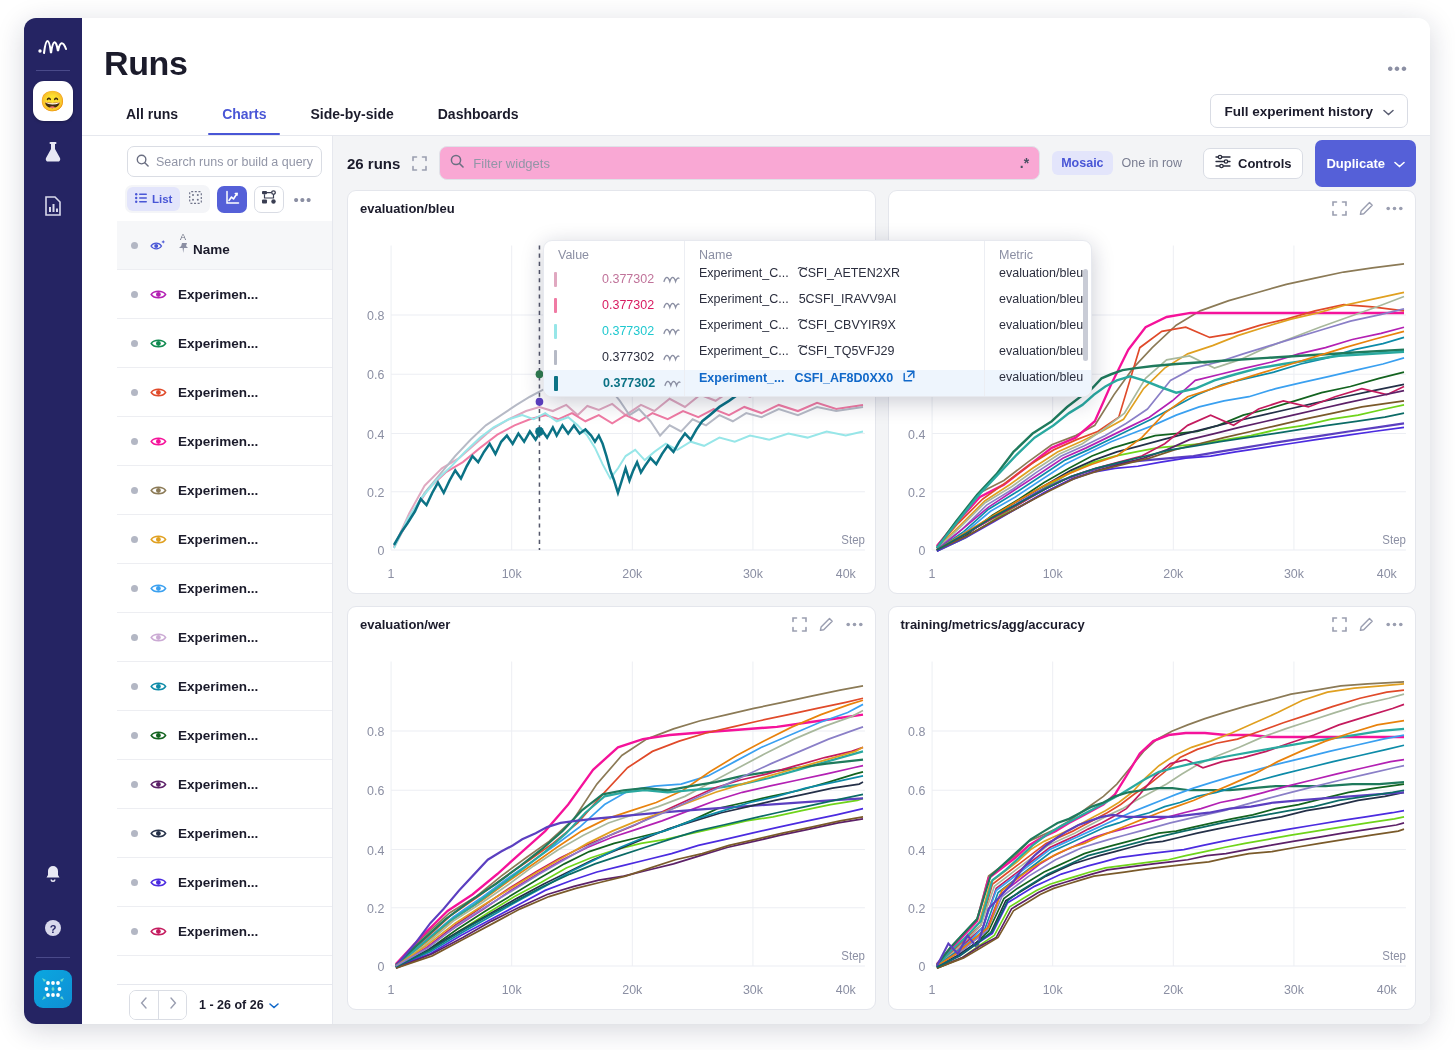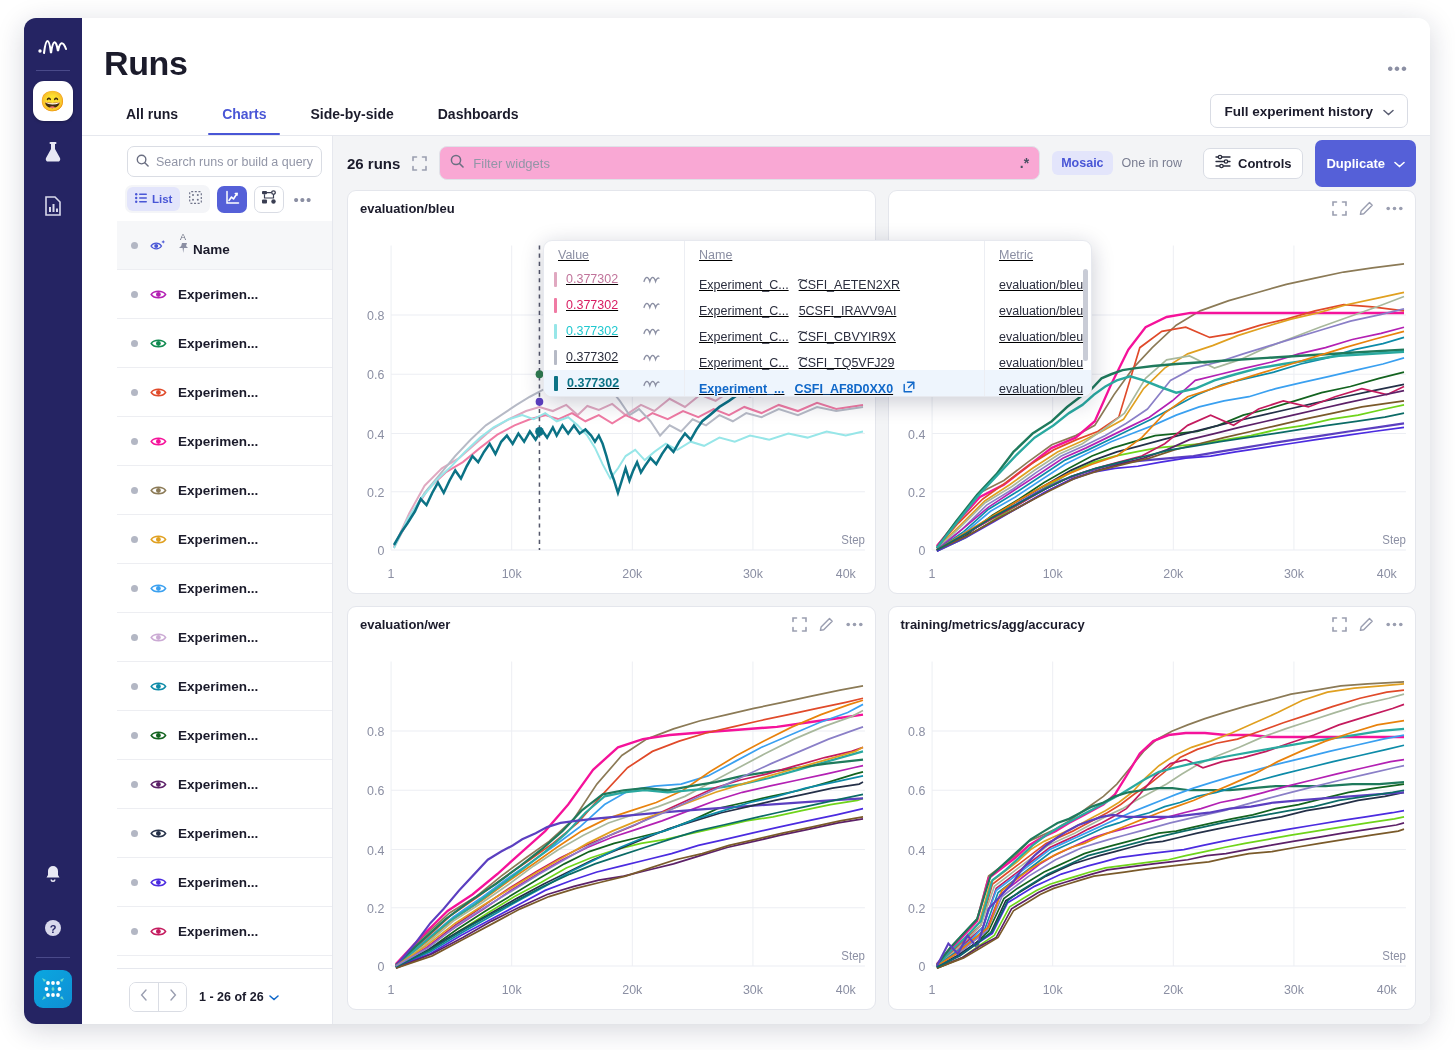--- a/index.html
+++ b/index.html
@@ -119,21 +119,21 @@
     padding: 0 10px 0 14px; border-bottom: 1px solid #edeef2; cursor: pointer;
   }
   .run-row.header { background:#f6f7f9; align-items: center; }
   .run-dot { width: 7px; height: 7px; border-radius: 50%; background:#b3b7c4; flex:none; }
   .run-eye { width: 20px; flex: none; display:flex; align-items:center; justify-content:center; }
   .run-name { font-size: 13.5px; font-weight: 700; color: #1b1b2b; white-space: nowrap; overflow: hidden; }
   .hdr-name-wrap { display:flex; flex-direction: column; line-height: 1.05; }
   .hdr-sort { font-size: 9px; color:#6b6f82; margin-left: 2px; }
   .hdr-name { display:flex; align-items:center; gap: 4px; font-size: 13.5px; font-weight:700; color:#1b1b2b; }
 
-  .pager { height: 56px; flex: none; border-top: 1px solid #e6e8ee; display:flex; align-items:center; padding: 0 12px; gap: 12px; }
+  .pager { height: 40px; flex: none; border-top: 1px solid #e6e8ee; display:flex; align-items:center; padding: 0 12px; gap: 12px; }
   .pg-group { display:flex; border:1px solid #dadde4; border-radius:7px; overflow:hidden; }
   .pg-btn {
     width: 28px; height: 28px; display:flex; align-items:center; justify-content:center;
     background:#fff; color:#9a9eb0; cursor:pointer; font-size: 13px;
   }
   .pg-btn + .pg-btn { border-left: 1px solid #dadde4; }
   .pg-label { font-size: 12.5px; font-weight: 700; color:#1b1b2b; display:flex; align-items:center; gap:5px; cursor:pointer; }
 
   
   .charts-area { flex: 1; background: #f3f4f6; display: flex; flex-direction: column; min-width: 0; }
@@ -183,29 +183,29 @@
   
   .tooltip {
     position: absolute; left: 519px; top: 222px; width: 549px;
     background:#fff; border-radius: 9px; box-shadow: 0 5px 22px rgba(20,25,60,.22);
     border: 1px solid #e7e9ef; z-index: 50; overflow: hidden;
   }
   .tt-head { height: 36px; display:flex; align-items:center; padding: 0 14px; border-bottom:1px solid #eceef3; }
   .tt-step { font-size: 12.5px; font-weight: 700; color:#6b6f82; }
   .tt-step b { color:#2b2e3e; }
   .tt-head-icons { margin-left:auto; display:flex; align-items:center; gap: 14px; color:#6b6f82; }
-  .tt-grid { display: grid; grid-template-columns: 140px 300px 1fr; position: relative; text-decoration: underline; }
+  .tt-grid { display: grid; grid-template-columns: 140px 300px 1fr; position: relative; }
   .tt-col { padding: 0; }
   .tt-col.sep { border-left: 1px solid #eceef3; }
   .tt-hdr { font-size: 12.5px; color:#8b8fa3; padding: 7px 14px 4px; }
-  .tt-cell { height: 26px; display:flex; align-items:flex-end; padding: 0 14px; font-size: 12.5px; color:#2b2e3e; }
+  .tt-cell { height: 26px; display:flex; align-items:flex-start; padding: 0 14px; font-size: 12.5px; color:#2b2e3e; }
   .tt-row-hl { background:#eef5fd; }
   .tt-val { display:flex; align-items:center; gap: 9px; padding-left: 10px; }
   .tt-bar { width: 3px; height: 15px; border-radius: 1px; flex:none; }
-  .tt-num { font-weight: 400; }
+  .tt-num { font-weight: 400; margin-left: 36px; }
   .tt-num.bold { font-weight: 700; }
   .tt-spark { margin-left: auto; color:#8b8fa3; padding-right: 10px; display:flex; }
   .tt-name { display:flex; align-items:center; gap: 10px; font-size:12.5px; }
   .tt-name .n1 { color:#2b2e3e; }
   .tt-name .n2 { color:#2b2e3e; }
   .tt-row-hl .tt-name .n1, .tt-row-hl .tt-name .n2 { color:#1068c9; font-weight:700; }
   .tt-metric { font-size:12.5px; color:#2b2e3e; }
   .tt-scroll {
     position:absolute; right: 3px; top: 28px; width: 5px; height: 92px;
     background:#c9ccd6; border-radius: 3px;

